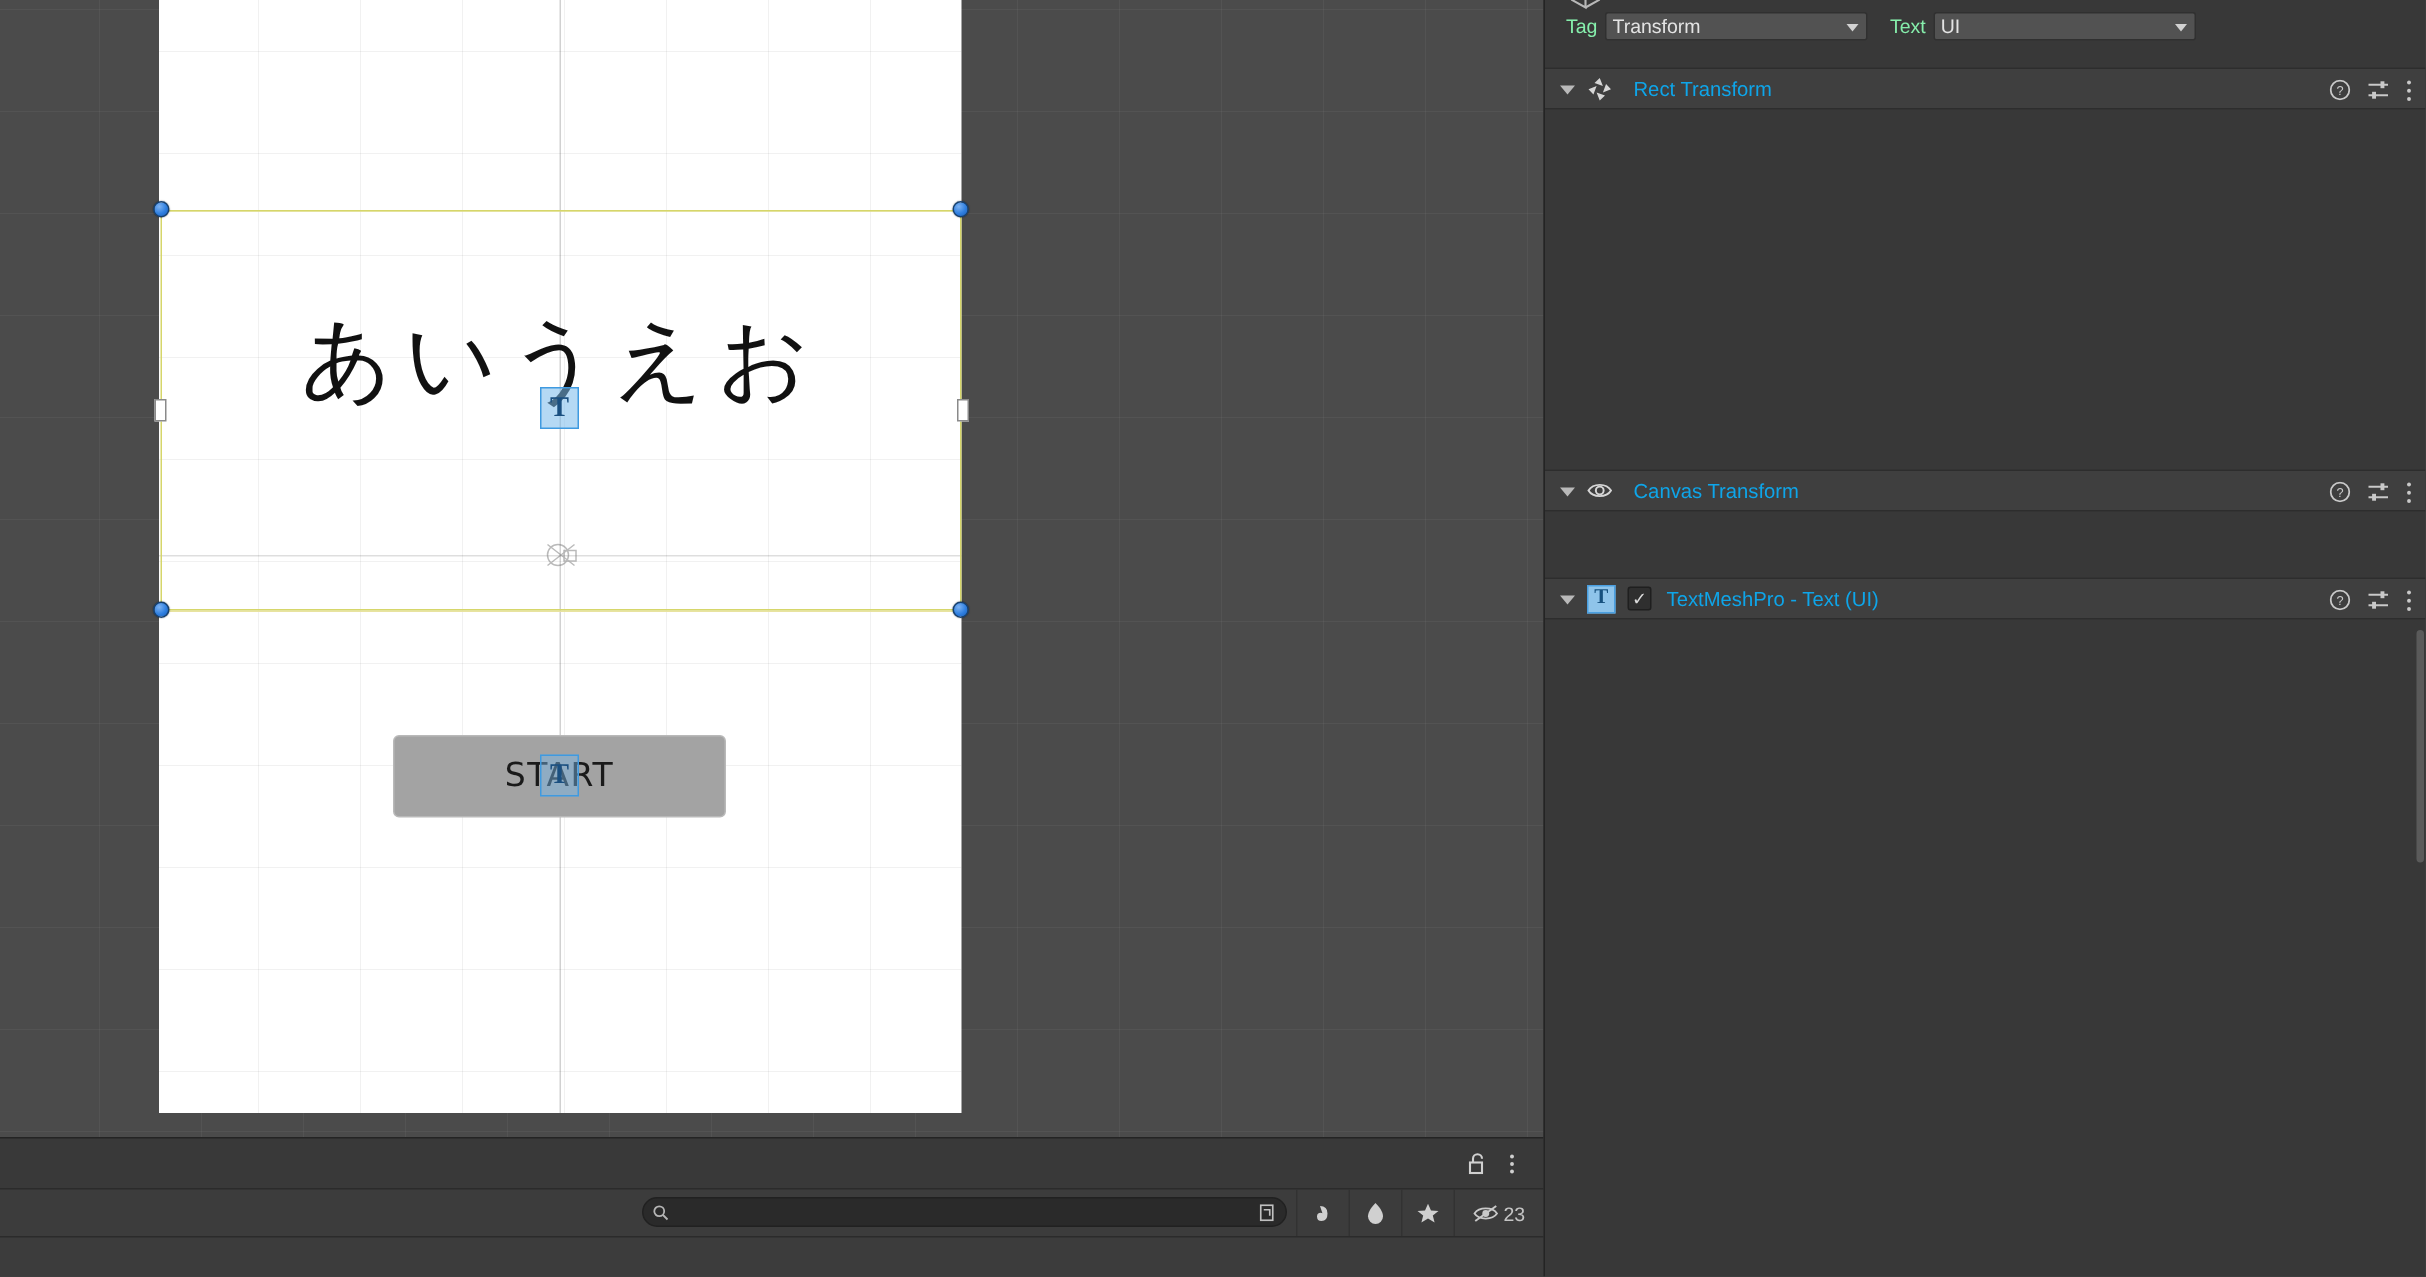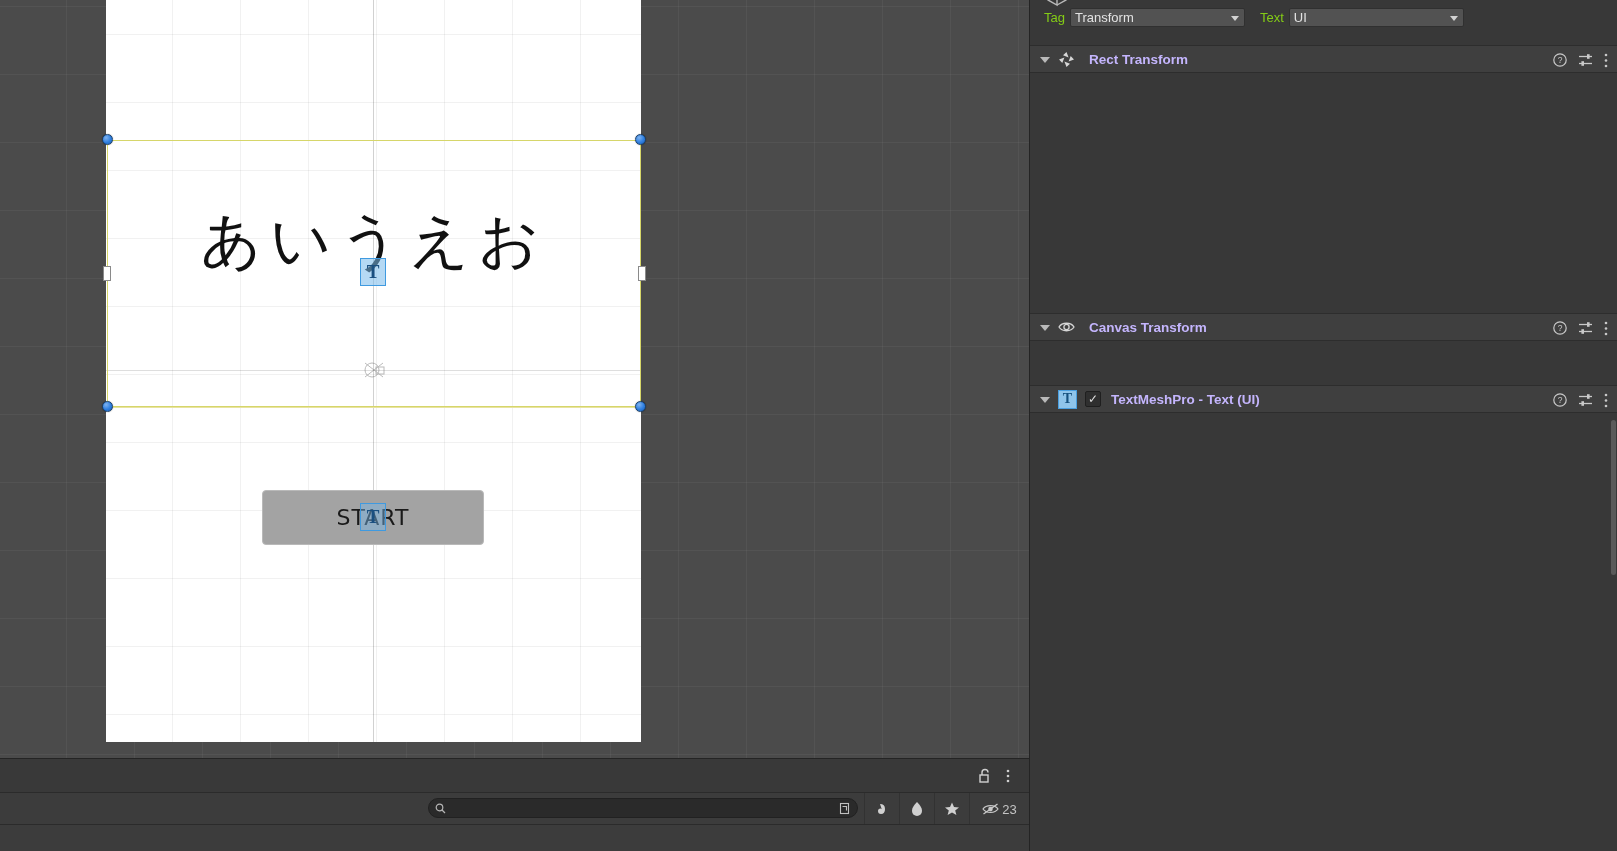--- a/index.html
+++ b/index.html
@@ -141,42 +141,42 @@
     background:#383838; border-left:1px solid #242424;
     overflow:hidden;
   }
 
   
   #tag-layer-row {
     position:absolute; left:0; top:0; width:588px; height:35px;
     display:flex; align-items:center; padding-left:14px; gap:5px;
   }
   #go-icon { position:absolute; left:14px; top:-18px; width:26px; height:26px; opacity:.85; }
-  .lbl { color:#84cc16; font-size:13px; }
+  .lbl { color:#86efac; font-size:13px; }
   .dropdown {
     background:#525252; border:1px solid #303030; border-radius:2px;
     height:19px; display:flex; align-items:center;
     padding:0 4px; font-size:13px; color:#e3e3e3;
     position:relative;
   }
   .dropdown .caret {
     position:absolute; right:5px; top:50%; margin-top:-2px;
     border-left:4px solid transparent; border-right:4px solid transparent;
     border-top:5px solid #d2d2d2;
   }
   .dropdown .dd-txt { overflow:hidden; white-space:nowrap; }
 
   
   .comp-header {
     position:absolute; left:0; width:588px; height:28px;
     background:#3f3f3f; border-top:1px solid #2d2d2d; border-bottom:1px solid #2d2d2d;
     display:flex; align-items:center; gap:8px; padding-left:10px;
   }
   .comp-header .title {
-    font-weight:bold; font-size:13.5px; color:#c4b5fd; margin-left:6px;
+    font-weight:normal; font-size:13.5px; color:#0ea5e9; margin-left:6px;
   }
   .foldout {
     width:0; height:0; border-left:5px solid transparent; border-right:5px solid transparent;
     border-top:6px solid #b9b9b9; margin-top:2px;
   }
   .hdr-icons {
     position:absolute; right:10px; top:0; height:28px;
     display:flex; align-items:center; gap:11px;
   }
 

